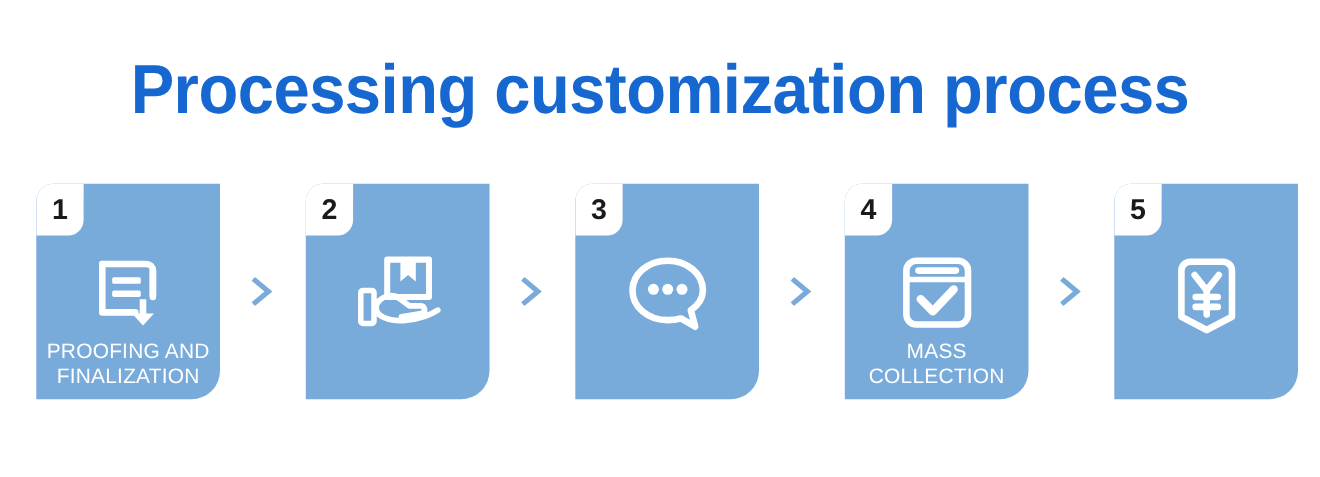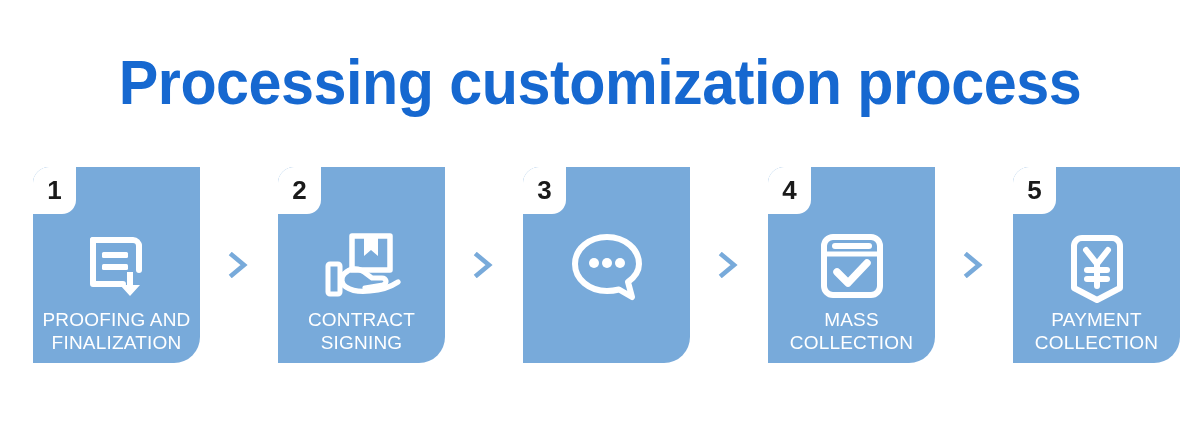--- a/index.html
+++ b/index.html
@@ -161,22 +161,20 @@
           <path d="M30 6 h38 v34 h-38 z" fill="none" stroke="#ffffff" stroke-width="5.5" stroke-linejoin="round"></path>
 
           <path d="M42 6 h14 v20 l-7 -6 l-7 6 z" fill="#ffffff"></path>
 
           <rect x="6" y="34" width="12" height="30" rx="2" fill="none" stroke="#ffffff" stroke-width="5"></rect>
 
           <path d="M22 44 c6 -6 14 -7 20 -2 l8 6 h10 c4 0 6 5 1 7 l-18 3" fill="none" stroke="#ffffff" stroke-width="5.2" stroke-linecap="round" stroke-linejoin="round"></path>
           <path d="M22 44 c-3 4 -3 10 2 13 c6 4 16 5 24 4 c12 -1 22 -5 28 -9" fill="none" stroke="#ffffff" stroke-width="5.2" stroke-linecap="round" stroke-linejoin="round"></path>
         </svg>
       </div>
-      <div class="step-label">CONTRACT
-SIGNING</div>
     </div>
 
     <div class="sep">
       <svg width="22" height="26" viewBox="0 0 22 26" aria-hidden="true">
         <path d="M4 3 L16 13 L4 23" fill="none" stroke="#78aada" stroke-width="4.6" stroke-linecap="square"></path>
       </svg>
     </div>
 
     <div class="step">
       <div class="notch">
@@ -228,18 +226,16 @@
       <div class="icon-wrap">
         <svg width="70" height="78" viewBox="0 0 70 78" aria-hidden="true">
           <path d="M12 18 a8 8 0 0 1 8 -8 h30 a8 8 0 0 1 8 8 v42 l-23 12 l-23 -12 z" fill="none" stroke="#ffffff" stroke-width="6" stroke-linejoin="round"></path>
 
           <path d="M24 22 L35 36 L46 22" fill="none" stroke="#ffffff" stroke-width="6" stroke-linecap="round" stroke-linejoin="round"></path>
           <path d="M35 36 v22" fill="none" stroke="#ffffff" stroke-width="6" stroke-linecap="round"></path>
           <path d="M25 42 h20" fill="none" stroke="#ffffff" stroke-width="6" stroke-linecap="round"></path>
           <path d="M25 51 h20" fill="none" stroke="#ffffff" stroke-width="6" stroke-linecap="round"></path>
         </svg>
       </div>
-      <div class="step-label">PAYMENT
-COLLECTION</div>
     </div>
 
   </div>
 </div>
 
 </body></html>

